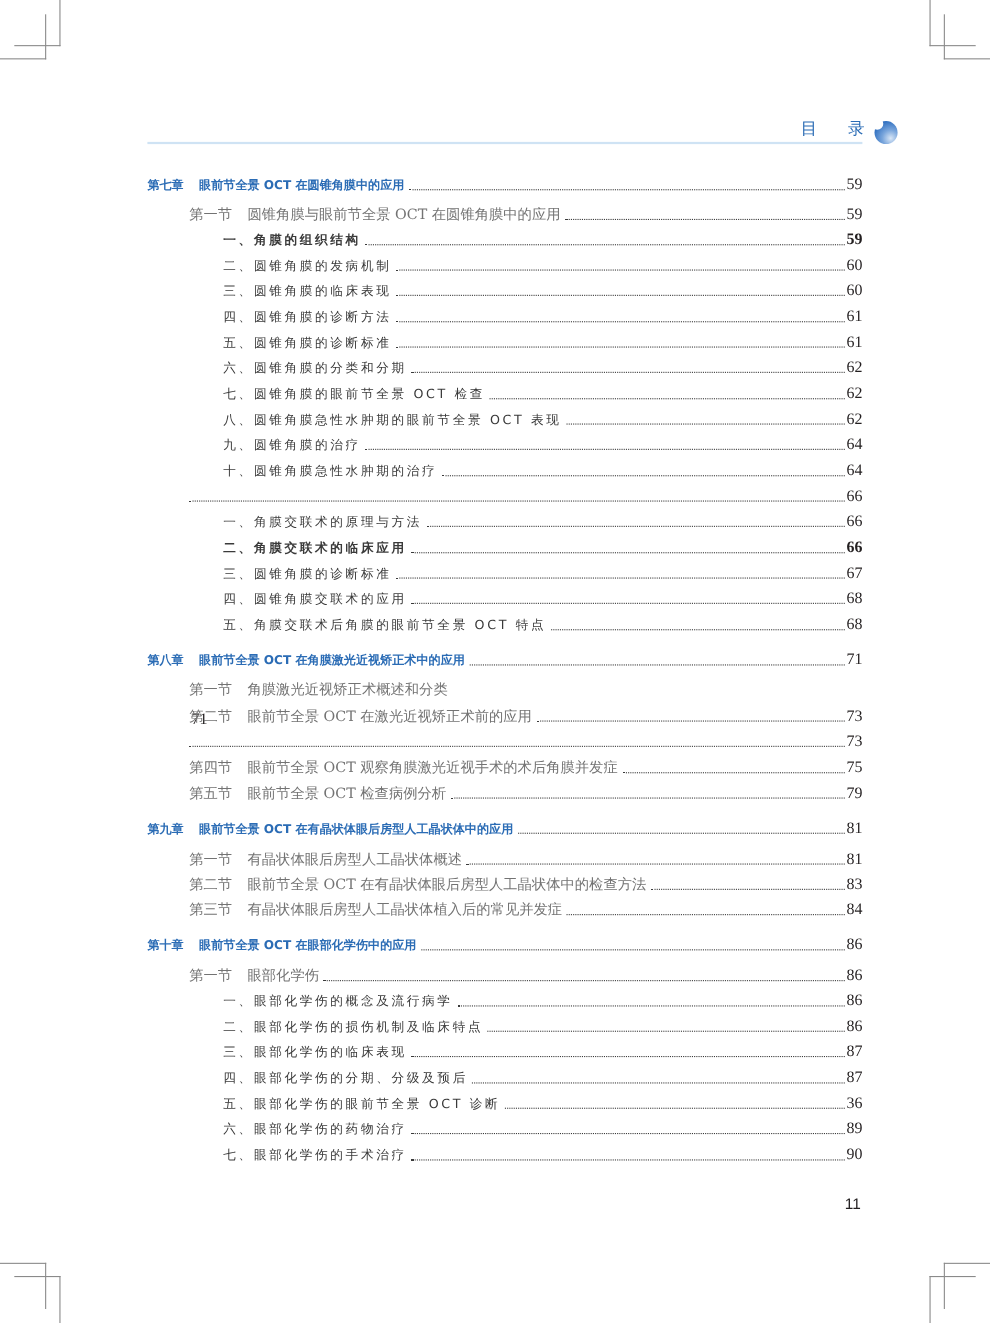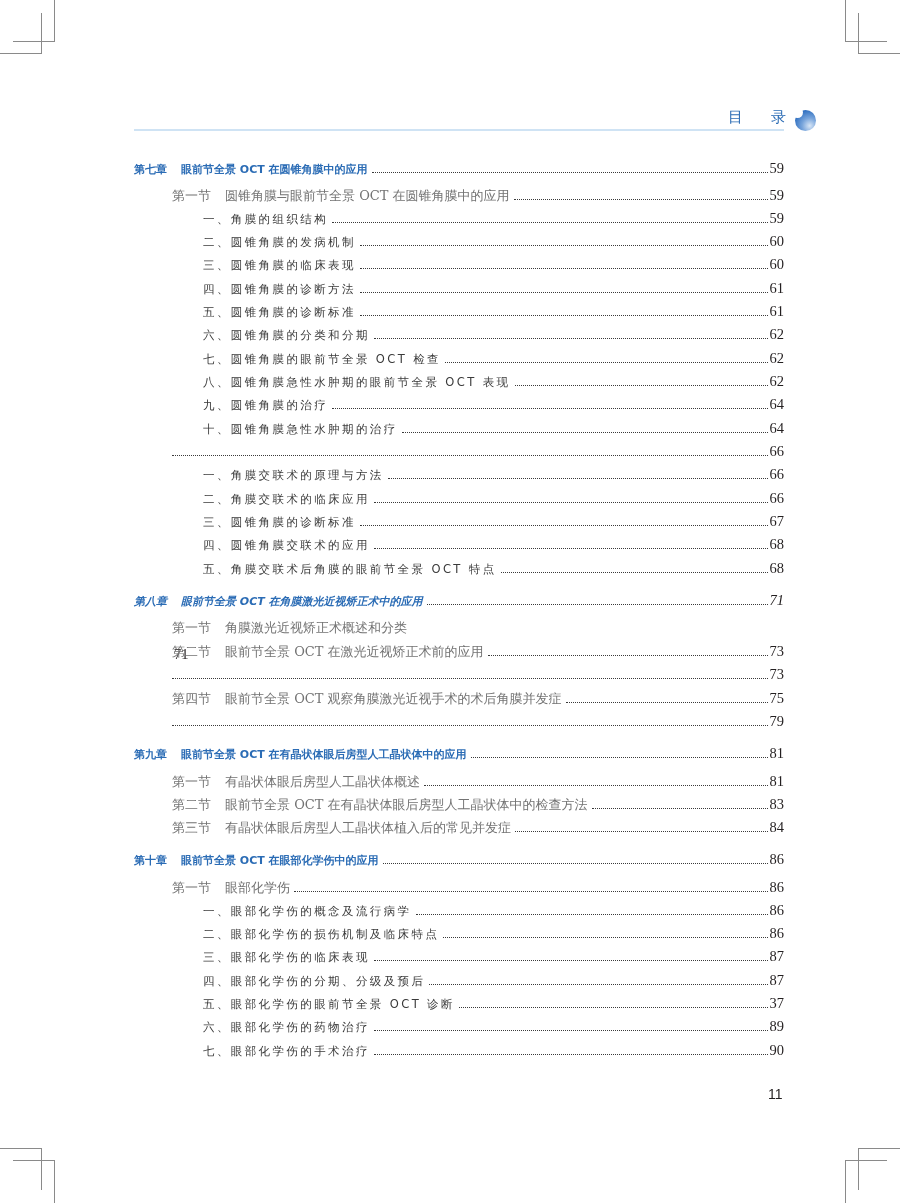--- a/index.html
+++ b/index.html
@@ -169,21 +169,21 @@
     <div class="row chapter" style="top: 158px;">
       <span class="label"><span class="num">第七章</span><span>眼前节全景 OCT 在圆锥角膜中的应用</span></span>
       <span class="leader"></span>
       <span class="page">59</span>
     </div>
     <div class="row section" style="top: 185px;">
       <span class="label"><span class="num">第一节</span><span>圆锥角膜与眼前节全景 OCT 在圆锥角膜中的应用</span></span>
       <span class="leader"></span>
       <span class="page">59</span>
     </div>
-    <div class="row item" style="top: 208px;">
+    <div class="row item" style="top: 208px; font-weight: bold;">
       <span class="label"><span>一、角膜的组织结构</span></span>
       <span class="leader"></span>
       <span class="page">59</span>
     </div>
     <div class="row item" style="top: 231px;">
       <span class="label"><span>二、圆锥角膜的发病机制</span></span>
       <span class="leader"></span>
       <span class="page">60</span>
     </div>
     <div class="row item" style="top: 254px;">
@@ -228,41 +228,41 @@
     </div>
     <div class="row section" style="top: 441px;">
       <span class="leader"></span>
       <span class="page">66</span>
     </div>
     <div class="row item" style="top: 464px;">
       <span class="label"><span>一、角膜交联术的原理与方法</span></span>
       <span class="leader"></span>
       <span class="page">66</span>
     </div>
-    <div class="row item" style="top: 488px;">
+    <div class="row item" style="top: 488px; font-weight: bold;">
       <span class="label"><span>二、角膜交联术的临床应用</span></span>
       <span class="leader"></span>
       <span class="page">66</span>
     </div>
     <div class="row item" style="top: 511px;">
       <span class="label"><span>三、圆锥角膜的诊断标准</span></span>
       <span class="leader"></span>
       <span class="page">67</span>
     </div>
     <div class="row item" style="top: 534px;">
       <span class="label"><span>四、圆锥角膜交联术的应用</span></span>
       <span class="leader"></span>
       <span class="page">68</span>
     </div>
     <div class="row item" style="top: 558px;">
       <span class="label"><span>五、角膜交联术后角膜的眼前节全景 OCT 特点</span></span>
       <span class="leader"></span>
       <span class="page">68</span>
     </div>
-    <div class="row chapter" style="top: 590px; font-style: italic;">
+    <div class="row chapter" style="top: 590px;">
       <span class="label"><span class="num">第八章</span><span>眼前节全景 OCT 在角膜激光近视矫正术中的应用</span></span>
       <span class="leader"></span>
       <span class="page">71</span>
     </div>
     <div class="row section" style="top: 618px; flex-direction: column;">
       <span class="label"><span class="num">第一节</span><span>角膜激光近视矫正术概述和分类</span></span>
       <span class="leader"></span>
       <span class="page">71</span>
     </div>
     <div class="row section" style="top: 641px;">
@@ -273,20 +273,21 @@
     <div class="row section" style="top: 664px;">
       <span class="leader"></span>
       <span class="page">73</span>
     </div>
     <div class="row section" style="top: 688px;">
       <span class="label"><span class="num">第四节</span><span>眼前节全景 OCT 观察角膜激光近视手术的术后角膜并发症</span></span>
       <span class="leader"></span>
       <span class="page">75</span>
     </div>
     <div class="row section" style="top: 711px;">
+      <span class="label"><span class="num">第五节</span><span>眼前节全景 OCT 检查病例分析</span></span>
       <span class="leader"></span>
       <span class="page">79</span>
     </div>
     <div class="row chapter" style="top: 743px;">
       <span class="label"><span class="num">第九章</span><span>眼前节全景 OCT 在有晶状体眼后房型人工晶状体中的应用</span></span>
       <span class="leader"></span>
       <span class="page">81</span>
     </div>
     <div class="row section" style="top: 771px;">
       <span class="label"><span class="num">第一节</span><span>有晶状体眼后房型人工晶状体概述</span></span>
@@ -329,21 +330,21 @@
       <span class="page">87</span>
     </div>
     <div class="row item" style="top: 970px;">
       <span class="label"><span>四、眼部化学伤的分期、分级及预后</span></span>
       <span class="leader"></span>
       <span class="page">87</span>
     </div>
     <div class="row item" style="top: 993px;">
       <span class="label"><span>五、眼部化学伤的眼前节全景 OCT 诊断</span></span>
       <span class="leader"></span>
-      <span class="page">37</span>
+      <span class="page">36</span>
     </div>
     <div class="row item" style="top: 1016px;">
       <span class="label"><span>六、眼部化学伤的药物治疗</span></span>
       <span class="leader"></span>
       <span class="page">89</span>
     </div>
     <div class="row item" style="top: 1040px;">
       <span class="label"><span>七、眼部化学伤的手术治疗</span></span>
       <span class="leader"></span>
       <span class="page">90</span>

